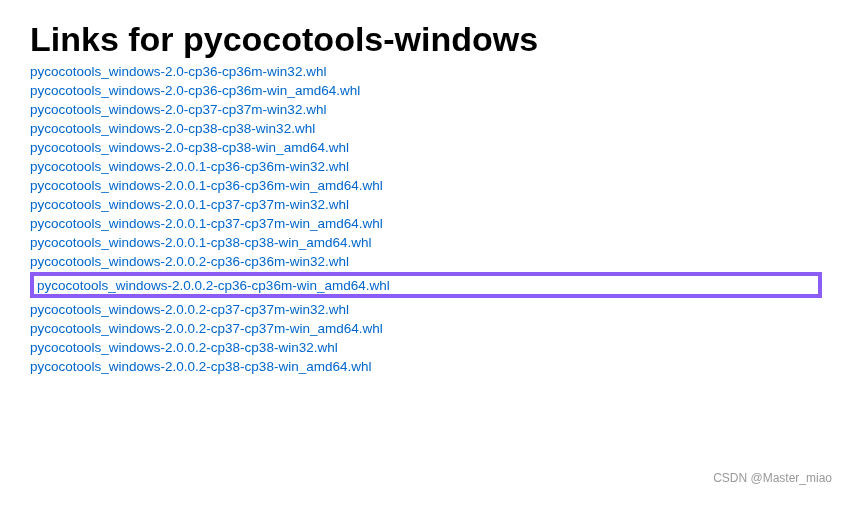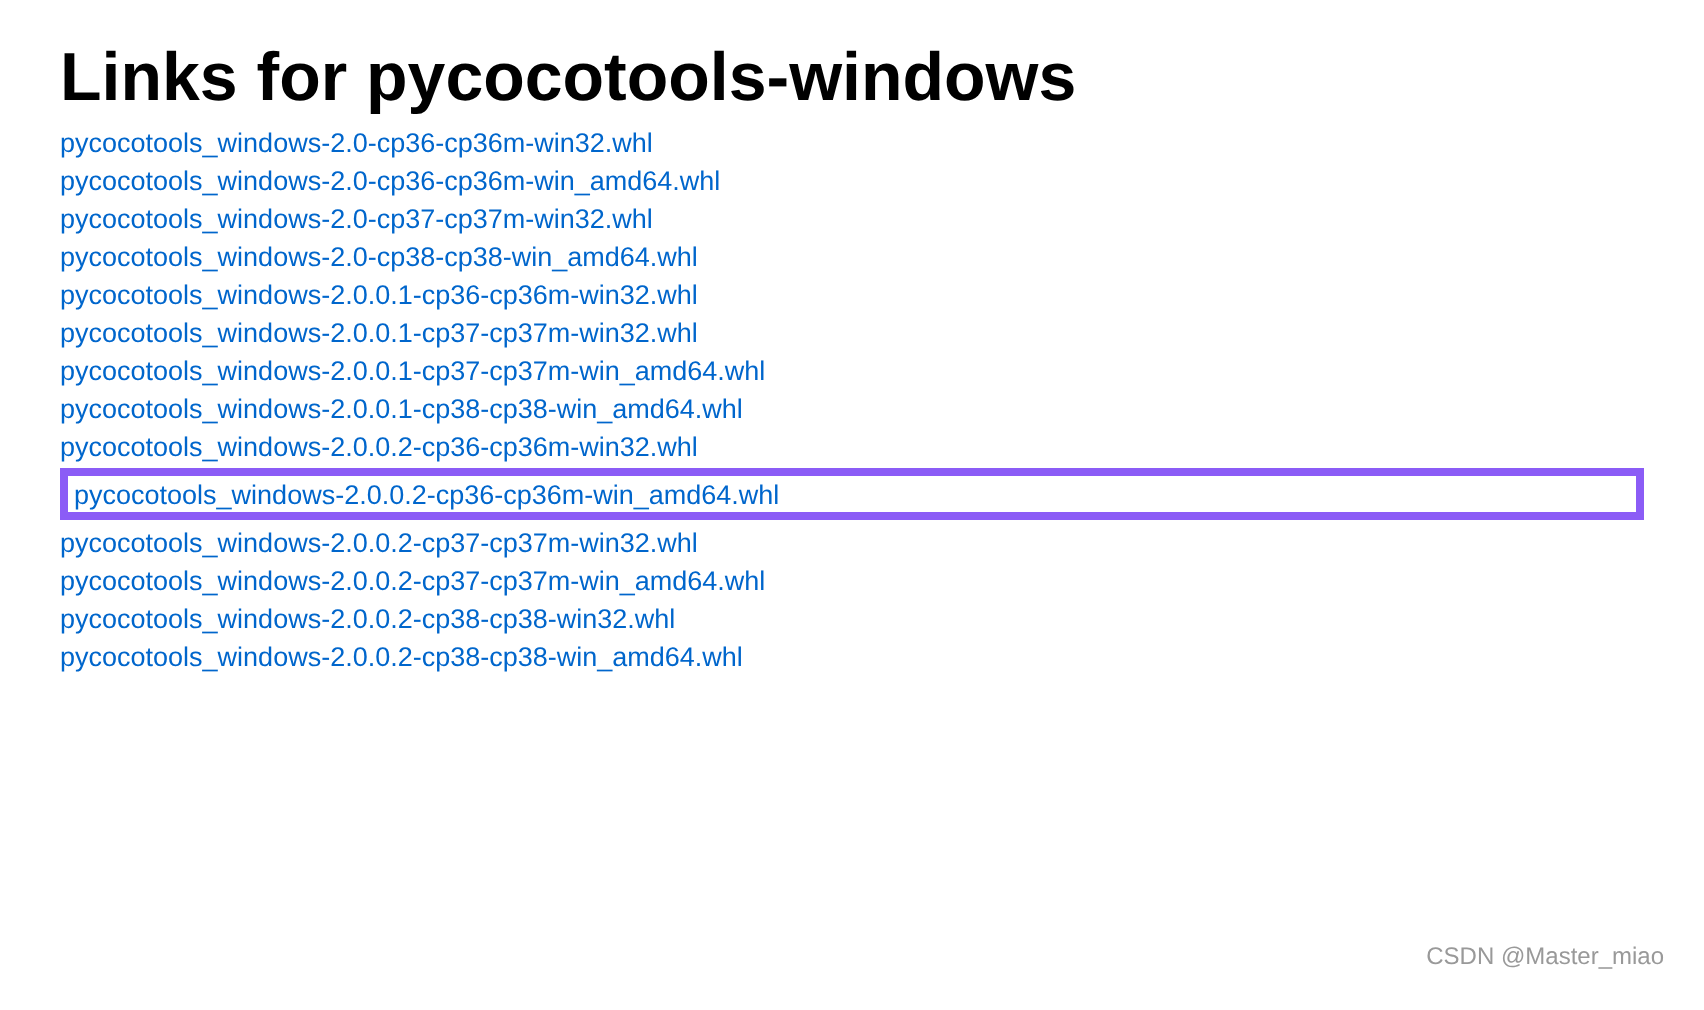--- a/index.html
+++ b/index.html
@@ -58,22 +58,24 @@
   </style>
 </head>
 <body>
 
 <h1>Links for pycocotools-windows</h1>
 
 <div class="links-list">
 <div class="link-item"><a href="#">pycocotools_windows-2.0-cp36-cp36m-win32.whl</a></div>
     <div class="link-item"><a href="#">pycocotools_windows-2.0-cp36-cp36m-win_amd64.whl</a></div>
     <div class="link-item"><a href="#">pycocotools_windows-2.0-cp37-cp37m-win32.whl</a></div>
+    <div class="link-item"><a href="#">pycocotools_windows-2.0-cp38-cp38-win32.whl</a></div>
     <div class="link-item"><a href="#">pycocotools_windows-2.0-cp38-cp38-win_amd64.whl</a></div>
     <div class="link-item"><a href="#">pycocotools_windows-2.0.0.1-cp36-cp36m-win32.whl</a></div>
+    <div class="link-item"><a href="#">pycocotools_windows-2.0.0.1-cp36-cp36m-win_amd64.whl</a></div>
     <div class="link-item"><a href="#">pycocotools_windows-2.0.0.1-cp37-cp37m-win32.whl</a></div>
     <div class="link-item"><a href="#">pycocotools_windows-2.0.0.1-cp37-cp37m-win_amd64.whl</a></div>
     <div class="link-item"><a href="#">pycocotools_windows-2.0.0.1-cp38-cp38-win_amd64.whl</a></div>
     <div class="link-item"><a href="#">pycocotools_windows-2.0.0.2-cp36-cp36m-win32.whl</a></div>
     <div class="link-item highlighted"><a href="#">pycocotools_windows-2.0.0.2-cp36-cp36m-win_amd64.whl</a></div>
     <div class="link-item"><a href="#">pycocotools_windows-2.0.0.2-cp37-cp37m-win32.whl</a></div>
     <div class="link-item"><a href="#">pycocotools_windows-2.0.0.2-cp37-cp37m-win_amd64.whl</a></div>
     <div class="link-item"><a href="#">pycocotools_windows-2.0.0.2-cp38-cp38-win32.whl</a></div>
     <div class="link-item"><a href="#">pycocotools_windows-2.0.0.2-cp38-cp38-win_amd64.whl</a></div>
   </div>

